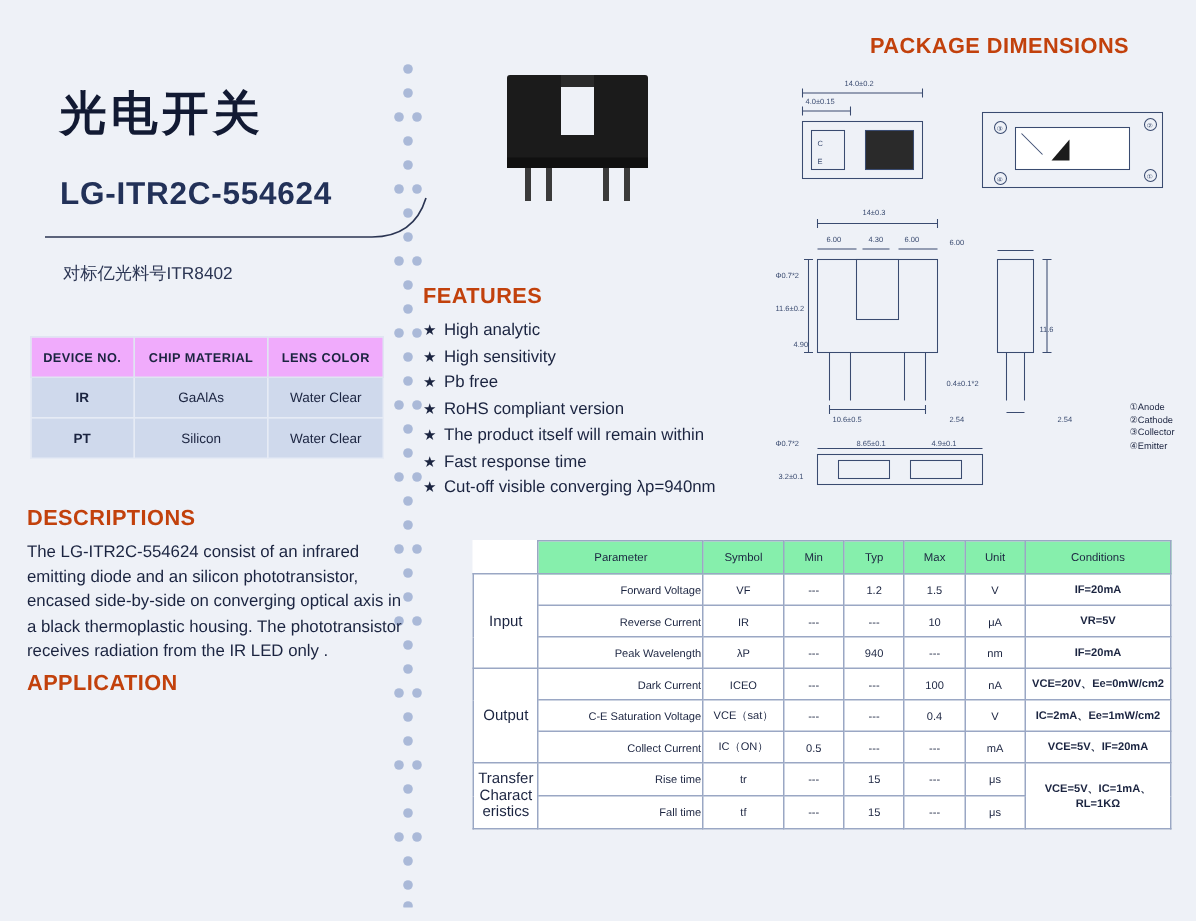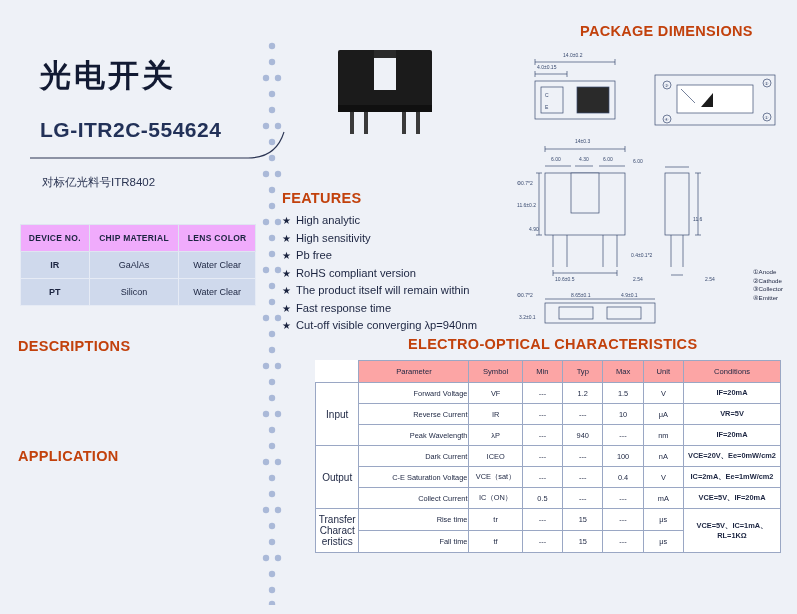--- a/index.html
+++ b/index.html
@@ -86,21 +86,21 @@
   }
   
   .eo-table{
     position:absolute;left:315px;top:360px;width:466px;
     border-collapse:collapse;font-size:7.4px;background:#fff;
   }
   .eo-table th,.eo-table td{
     border:1px solid #9aa7c4;text-align:center;padding:5px 1px;
     color:#1b2440;
   }
-  .eo-table th{background:#fca5a5;font-weight:normal;font-size:7.6px;padding:6px 1px;}
+  .eo-table th{background:#86efac;font-weight:normal;font-size:7.6px;padding:6px 1px;}
   .eo-table td.grp{width:34px;font-size:10px;margin-top:42px;}
   .eo-table td.param{text-align:right;width:98px;}
   .eo-table td.cond{width:82px;line-height:10px;font-weight:bold;}
   svg{display:block;}
 </style>
 </head>
 <body>
 
 <div class="page">
 
@@ -200,20 +200,21 @@
     <div>High analytic</div>
     <div>High sensitivity</div>
     <div>Pb free</div>
     <div>RoHS compliant version</div>
     <div>The product itself will remain within</div>
     <div>Fast response time</div>
     <div>Cut-off visible converging λp=940nm</div>
   </div>
 
   <h2 class="sec desc-head">DESCRIPTIONS</h2>
+  <div class="desc-body">The LG-ITR2C-554624 consist of an infrared emitting diode and an silicon phototransistor, encased side-by-side on converging optical axis in a black thermoplastic housing. The phototransistor receives radiation from the IR LED only .</div>
 
   <h2 class="sec app-head">APPLICATION</h2>
 
   <h2 class="sec pkg-head">PACKAGE DIMENSIONS</h2>
 
   <svg class="pkg-box" viewBox="0 0 268 280">
     <g stroke="#3a4b70" fill="none" stroke-width="0.7" font-family="Liberation Sans" font-size="5">
 
       <text x="48" y="12" fill="#3a4b70" stroke="none">14.0±0.2</text>
       <text x="22" y="24" fill="#3a4b70" stroke="none">4.0±0.15</text>
@@ -295,21 +296,20 @@
     </g>
   </svg>
 
   <div class="pkg-legend">
     <div>①Anode</div>
     <div>②Cathode</div>
     <div>③Collector</div>
     <div>④Emitter</div>
   </div>
 
-  <h2 class="sec eo-head">ELECTRO-OPTICAL CHARACTERISTICS</h2>
 
   <table class="eo-table">
     <tbody>
         <tr>
       <th style="border:none;background:transparent;width:34px;"></th>
       <th>Parameter</th>
       <th style="width:46px">Symbol</th>
       <th style="width:34px">Min</th>
       <th style="width:34px">Typ</th>
       <th style="width:34px">Max</th>

